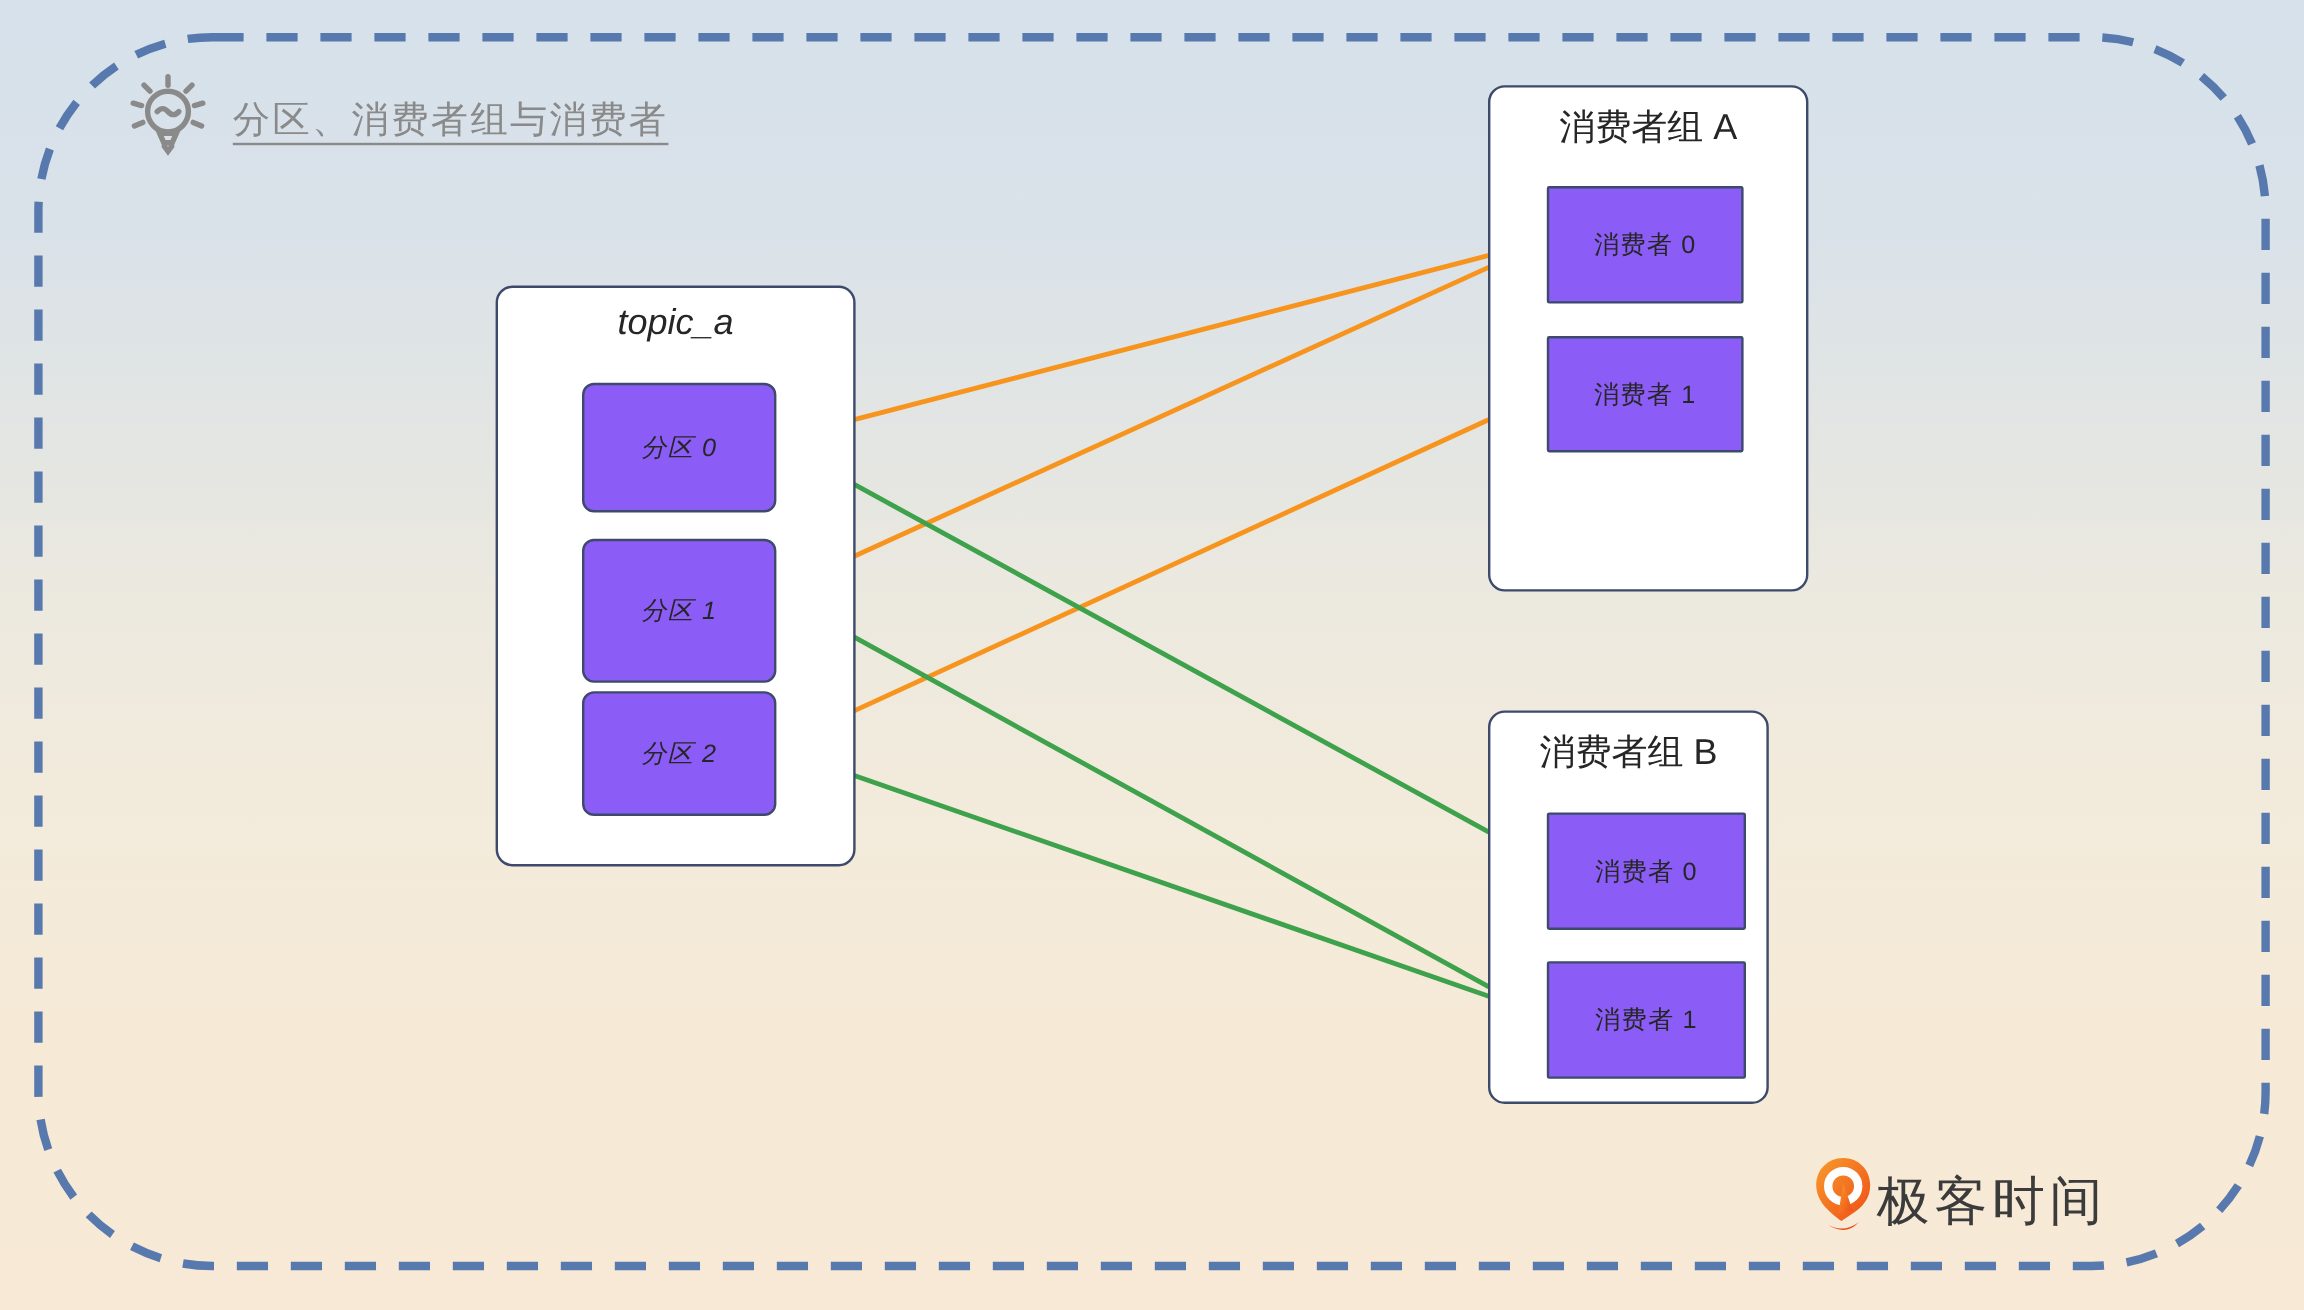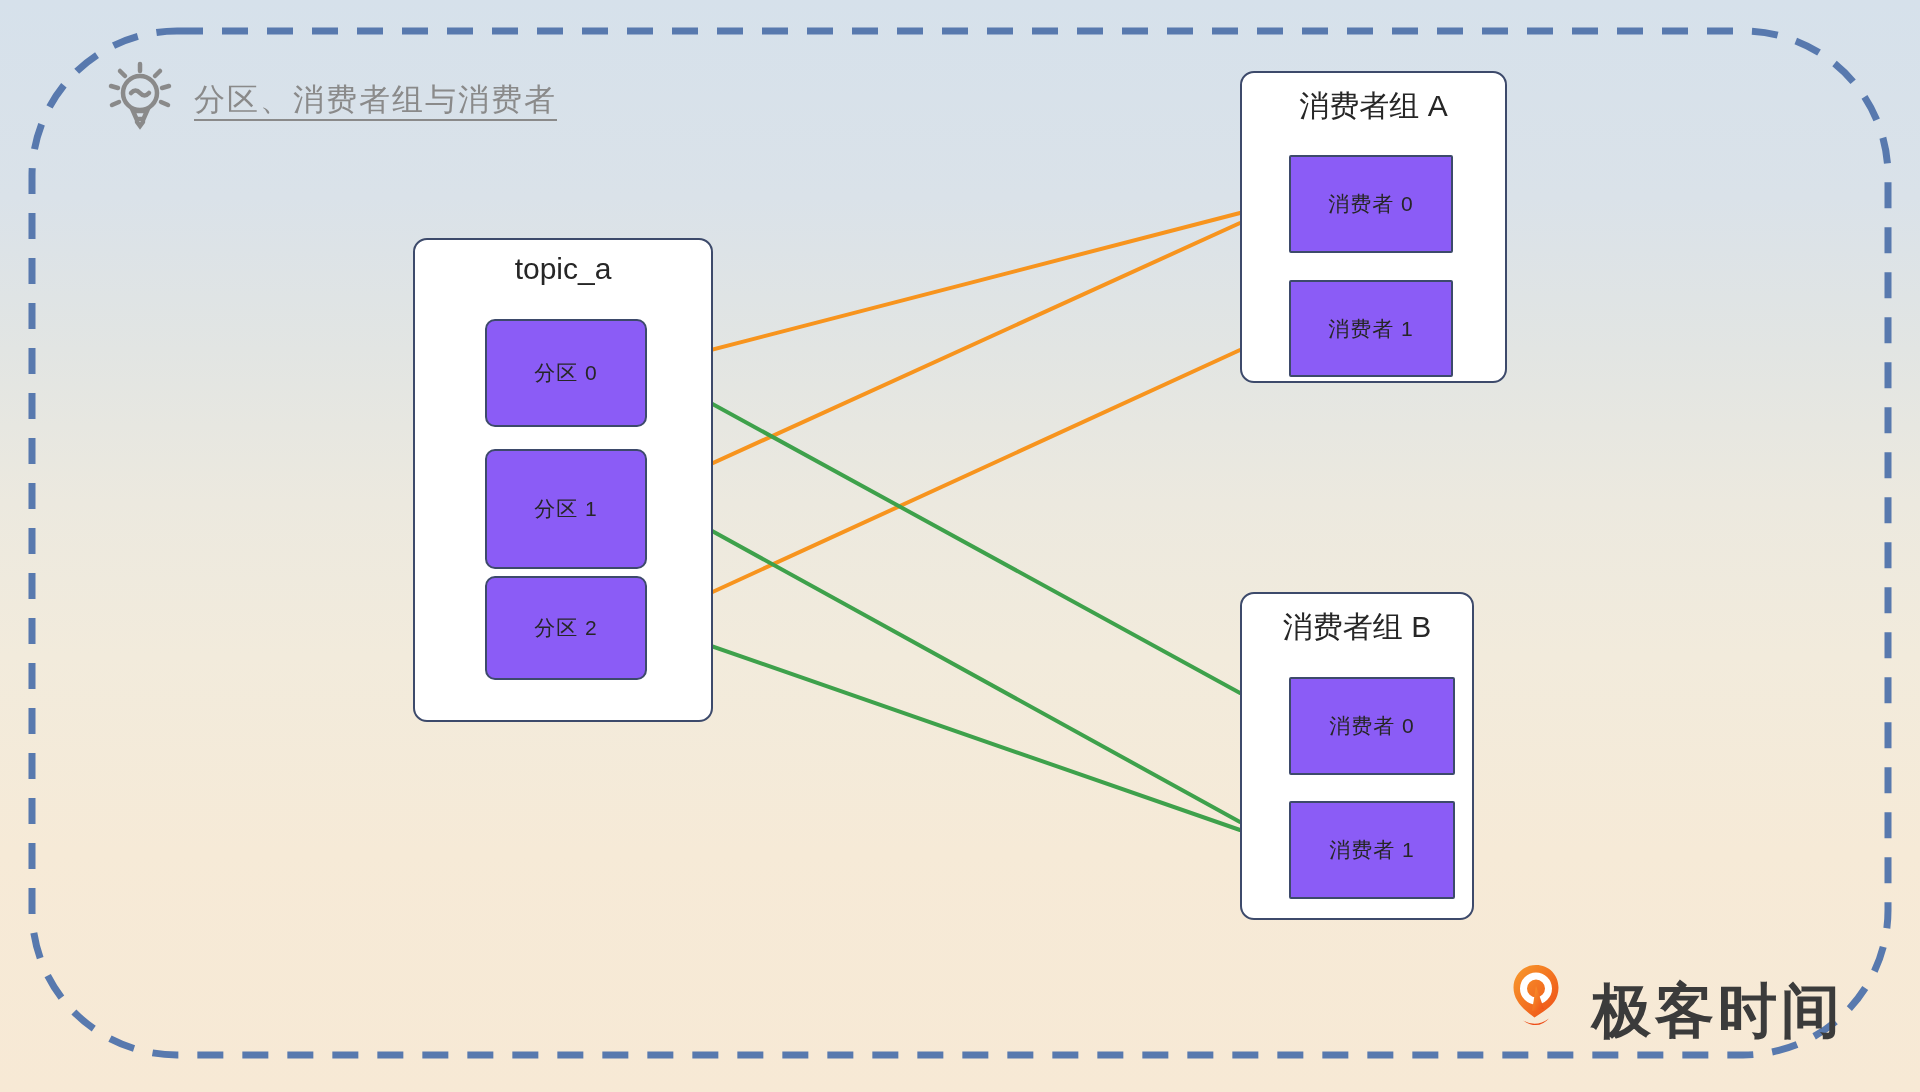--- a/index.html
+++ b/index.html
@@ -41,40 +41,40 @@
   }
   .node-box {
     position: absolute; background: #8b5cf6; box-sizing: border-box;
     border: 2.5px solid #3d4a6b; display: flex;
     align-items: center; justify-content: center;
     font-size: 21px; color: #262626; letter-spacing: 1px;
   }
   .node-box.rounded { border-radius: 10px; }
   .node-box.square  { border-radius: 2px; }
 
-  #topic-box   { left: 413px; top: 238px; width: 300px; height: 484px; }
+  #topic-box   { left: 413px; top: 238px; width: 300px; height: 484px; font-style: italic; }
   #topic-box .box-title { top: 12px; }
   #partition-0 { left: 70px;  top: 79px;  width: 162px; height: 108px; }
   #partition-1 { left: 70px;  top: 209px; width: 162px; height: 120px; }
   #partition-2 { left: 70px;  top: 336px; width: 162px; height: 104px; }
 
-  #group-a { left: 1240px; top: 71px;  width: 267px; height: 312px; }
+  #group-a { left: 1240px; top: 71px;  width: 267px; height: 422px; }
   #group-b { left: 1240px; top: 592px; width: 234px; height: 328px; }
   #group-a .box-title, #group-b .box-title { top: 13px; }
   #group-a-consumer-0 { left: 47px; top: 82px;  width: 164px; height: 98px; }
   #group-a-consumer-1 { left: 47px; top: 207px; width: 164px; height: 97px; }
   #group-b-consumer-0 { left: 47px; top: 83px;  width: 166px; height: 98px; }
   #group-b-consumer-1 { left: 47px; top: 207px; width: 166px; height: 98px; }
 
   
   .brand { position: absolute; left: 1512px; top: 964px; z-index: 3;
     display: flex; align-items: flex-start; }
   .brand-icon { width: 48px; height: 68px; }
-  .brand-text { margin-left: 32px; margin-top: 8px; font-size: 59px;
-    font-weight: 700; letter-spacing: 4px; color: #3b3b3b; }
+  .brand-text { margin-left: 4px; margin-top: 8px; font-size: 44px;
+    font-weight: 400; letter-spacing: 4px; color: #3b3b3b; }
 </style>
 </head>
 <body>
 
 <div class="canvas">
 
   <svg id="frame-svg" class="overlay">
     <rect x="32" y="31" width="1856" height="1024" rx="145" ry="145" fill="none" stroke="#5879AE" stroke-width="7" stroke-dasharray="26 19"></rect>
   </svg>
 

